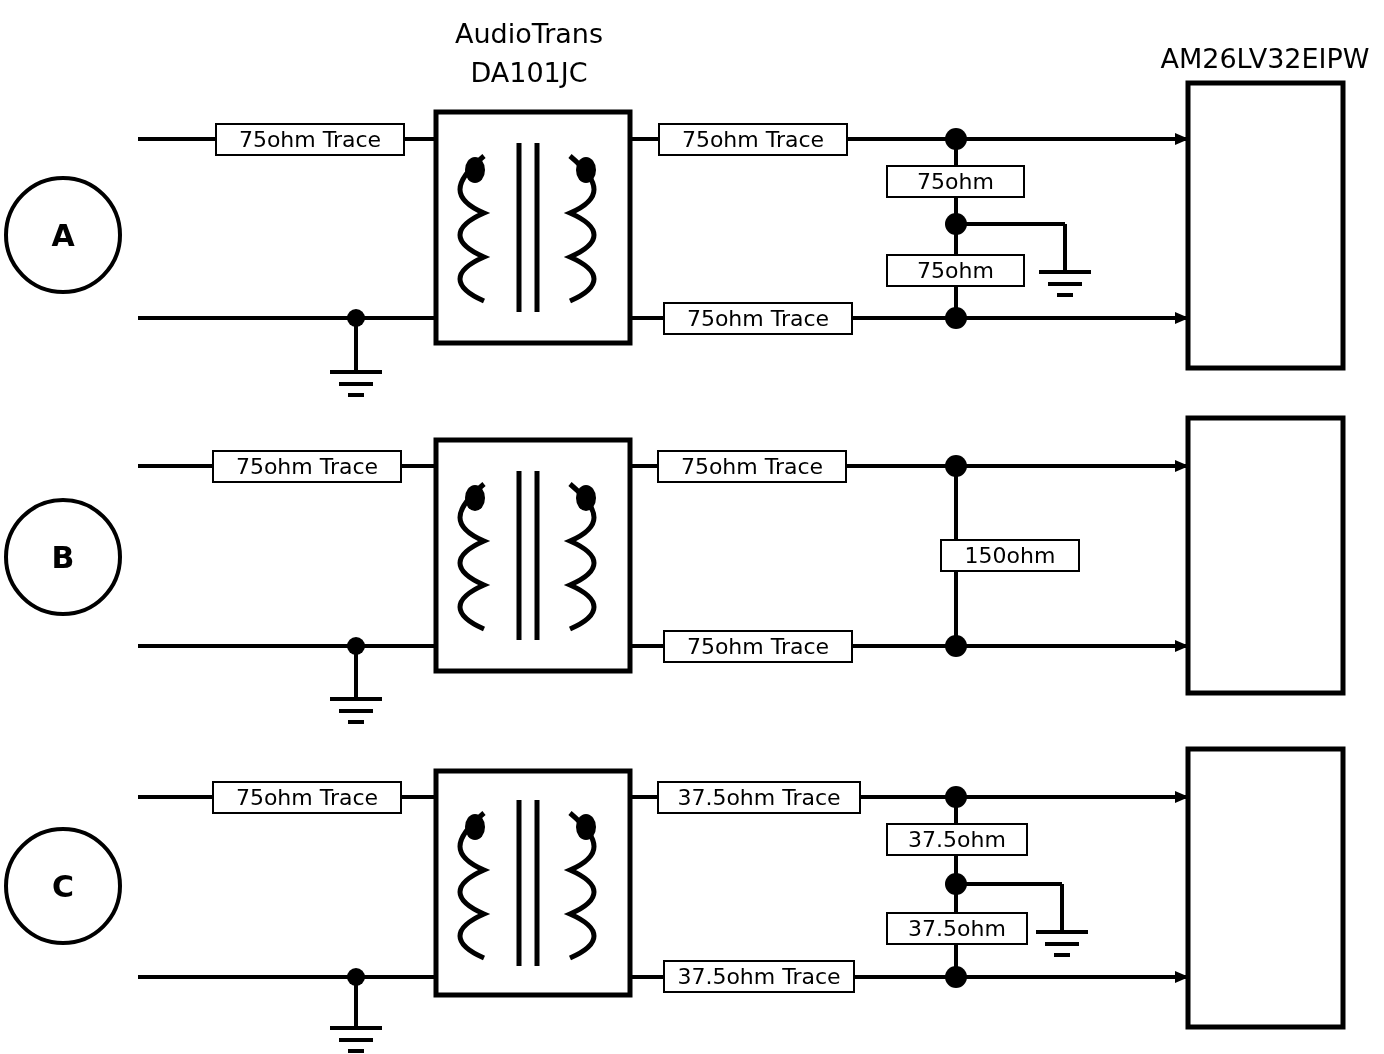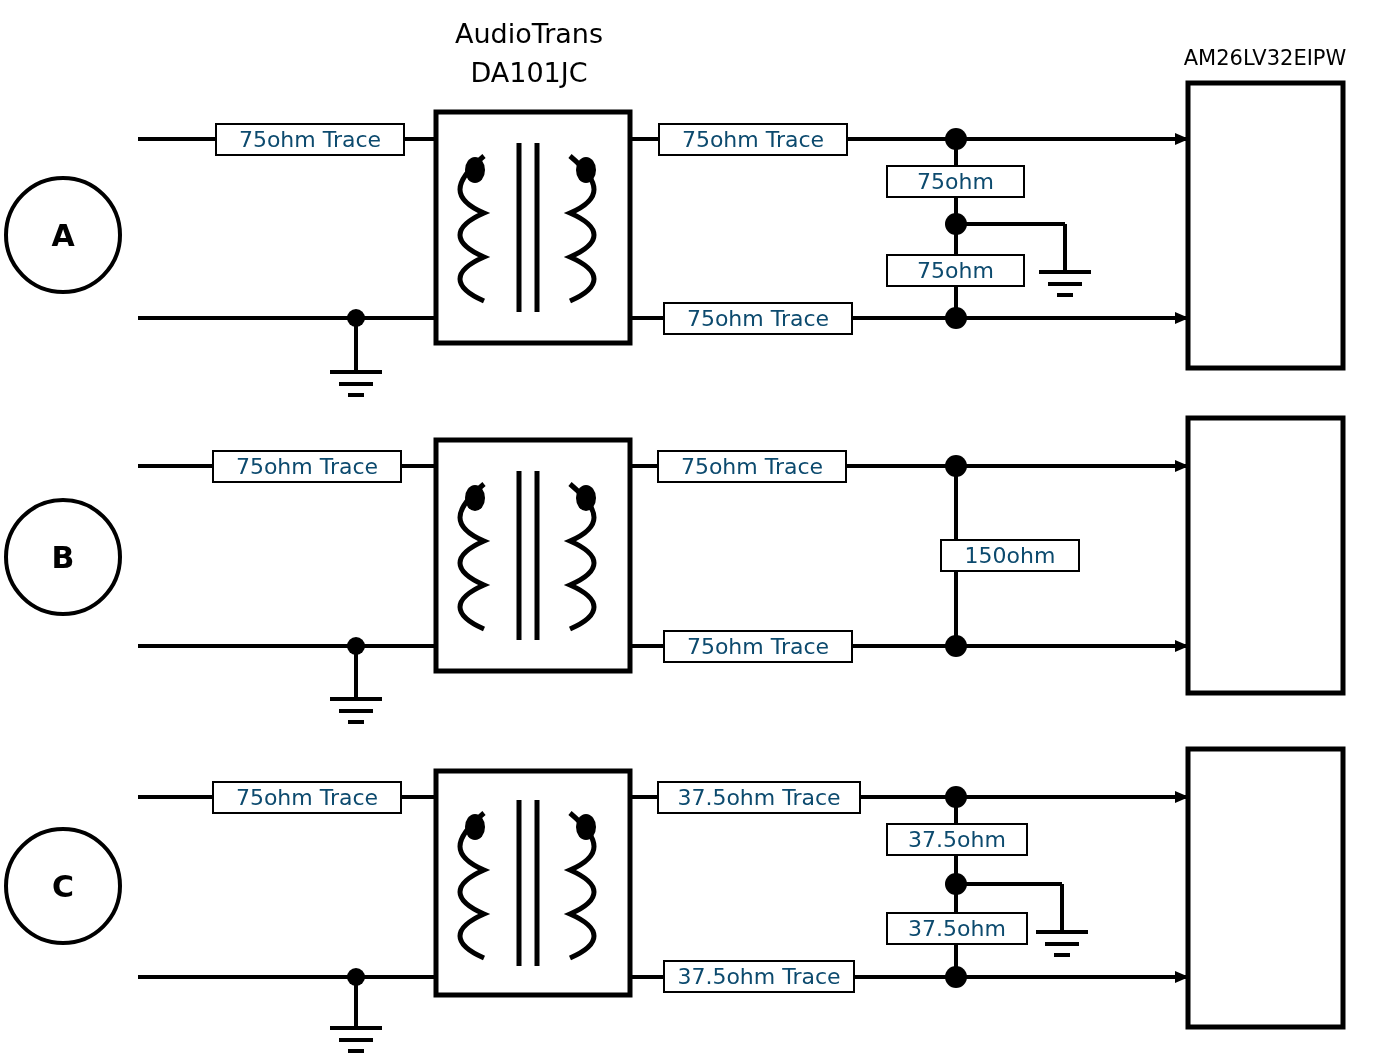--- a/index.html
+++ b/index.html
@@ -22,42 +22,42 @@
     left: 0;
     top: 0;
     width: 1384px;
     height: 1054px;
   }
   .lbl {
     position: absolute;
     background: #ffffff;
     border: 2px solid #000000;
     box-sizing: border-box;
-    color: #0c4a6e;
+    color: #000000;
     font-size: 22px;
     line-height: 1;
     display: flex;
     align-items: center;
     justify-content: center;
     white-space: nowrap;
     padding: 0 6px;
   }
   .plain {
     position: absolute;
     color: #000;
     white-space: nowrap;
     display: flex;
     align-items: center;
     justify-content: center;
   }
   .title-main {
     font-size: 27px;
   }
   .chip-title {
-    font-size: 21px;
+    font-size: 27px;
   }
   .node-letter {
     font-size: 30px;
     font-weight: bold;
   }
 </style>
 </head>
 <body>
 
 <div id="stage">

